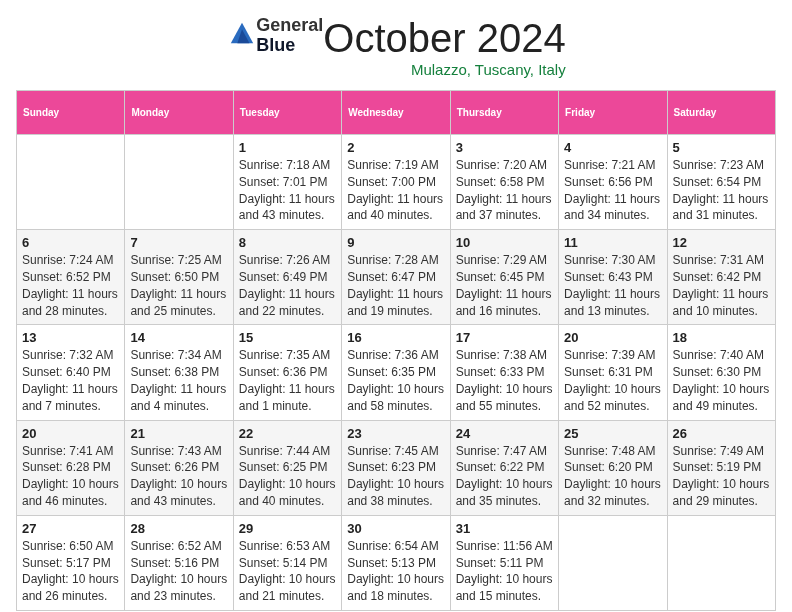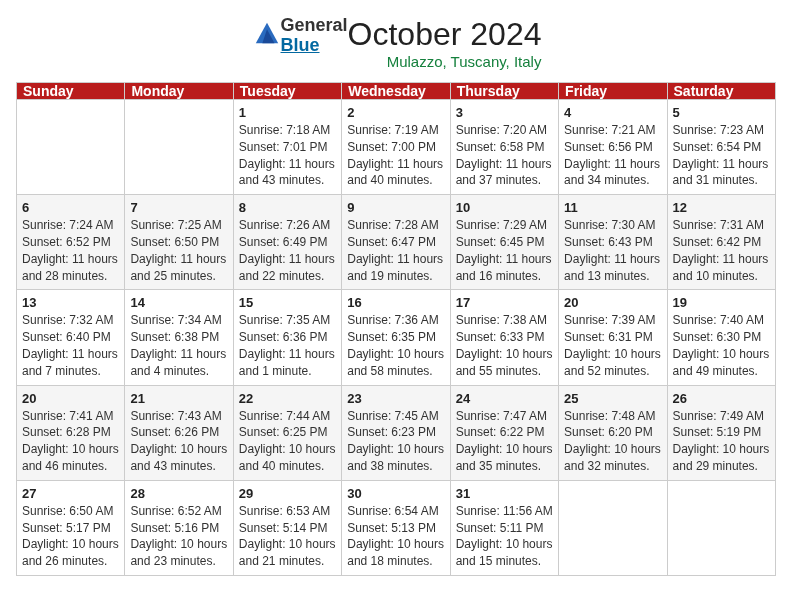--- a/index.html
+++ b/index.html
@@ -19,47 +19,47 @@
     .logo {
       display: flex;
       align-items: center;
     }
     .logo-text {
       font-size: 18px;
       font-weight: bold;
       line-height: 1.1;
     }
     .logo-text span.general { color: #333; }
-    .logo-text span.blue { color: #0369a1; text-decoration: underline; }
+    .logo-text span.blue { color: #0f172a; }
     .logo-icon {
       width: 28px;
       height: 28px;
       margin-left: 2px;
     }
     .title-block { text-align: right; }
     .month-title {
-      font-size: 32px;
+      font-size: 40px;
       font-weight: normal;
       color: #222;
     }
     .subtitle {
       font-size: 15px;
       color: #15803d;
     }
     table {
       width: 100%;
       border-collapse: collapse;
       font-size: 11px;
     }
     thead tr th {
-      background-color: #b91c1c;
+      background-color: #ec4899;
       color: #fff;
       text-align: left;
-      padding: 0 6px;
-      font-size: 14px;
+      padding: 16px 6px;
+      font-size: 10px;
       font-weight: bold;
       border: 1px solid #ccc;
     }
     tbody tr td {
       border: 1px solid #ccc;
       vertical-align: top;
       padding: 5px 5px;
       width: 107px;
       min-height: 80px;
       color: #333;
@@ -224,21 +224,21 @@
 Sunset: 6:33 PM
 Daylight: 10 hours and 55 minutes.</div>
         </td>
         <td>
           <span class="day-num">20</span>
           <div class="day-info">Sunrise: 7:39 AM
 Sunset: 6:31 PM
 Daylight: 10 hours and 52 minutes.</div>
         </td>
         <td>
-          <span class="day-num">19</span>
+          <span class="day-num">18</span>
           <div class="day-info">Sunrise: 7:40 AM
 Sunset: 6:30 PM
 Daylight: 10 hours and 49 minutes.</div>
         </td>
       </tr>
       <tr>
         <td>
           <span class="day-num">20</span>
           <div class="day-info">Sunrise: 7:41 AM
 Sunset: 6:28 PM

